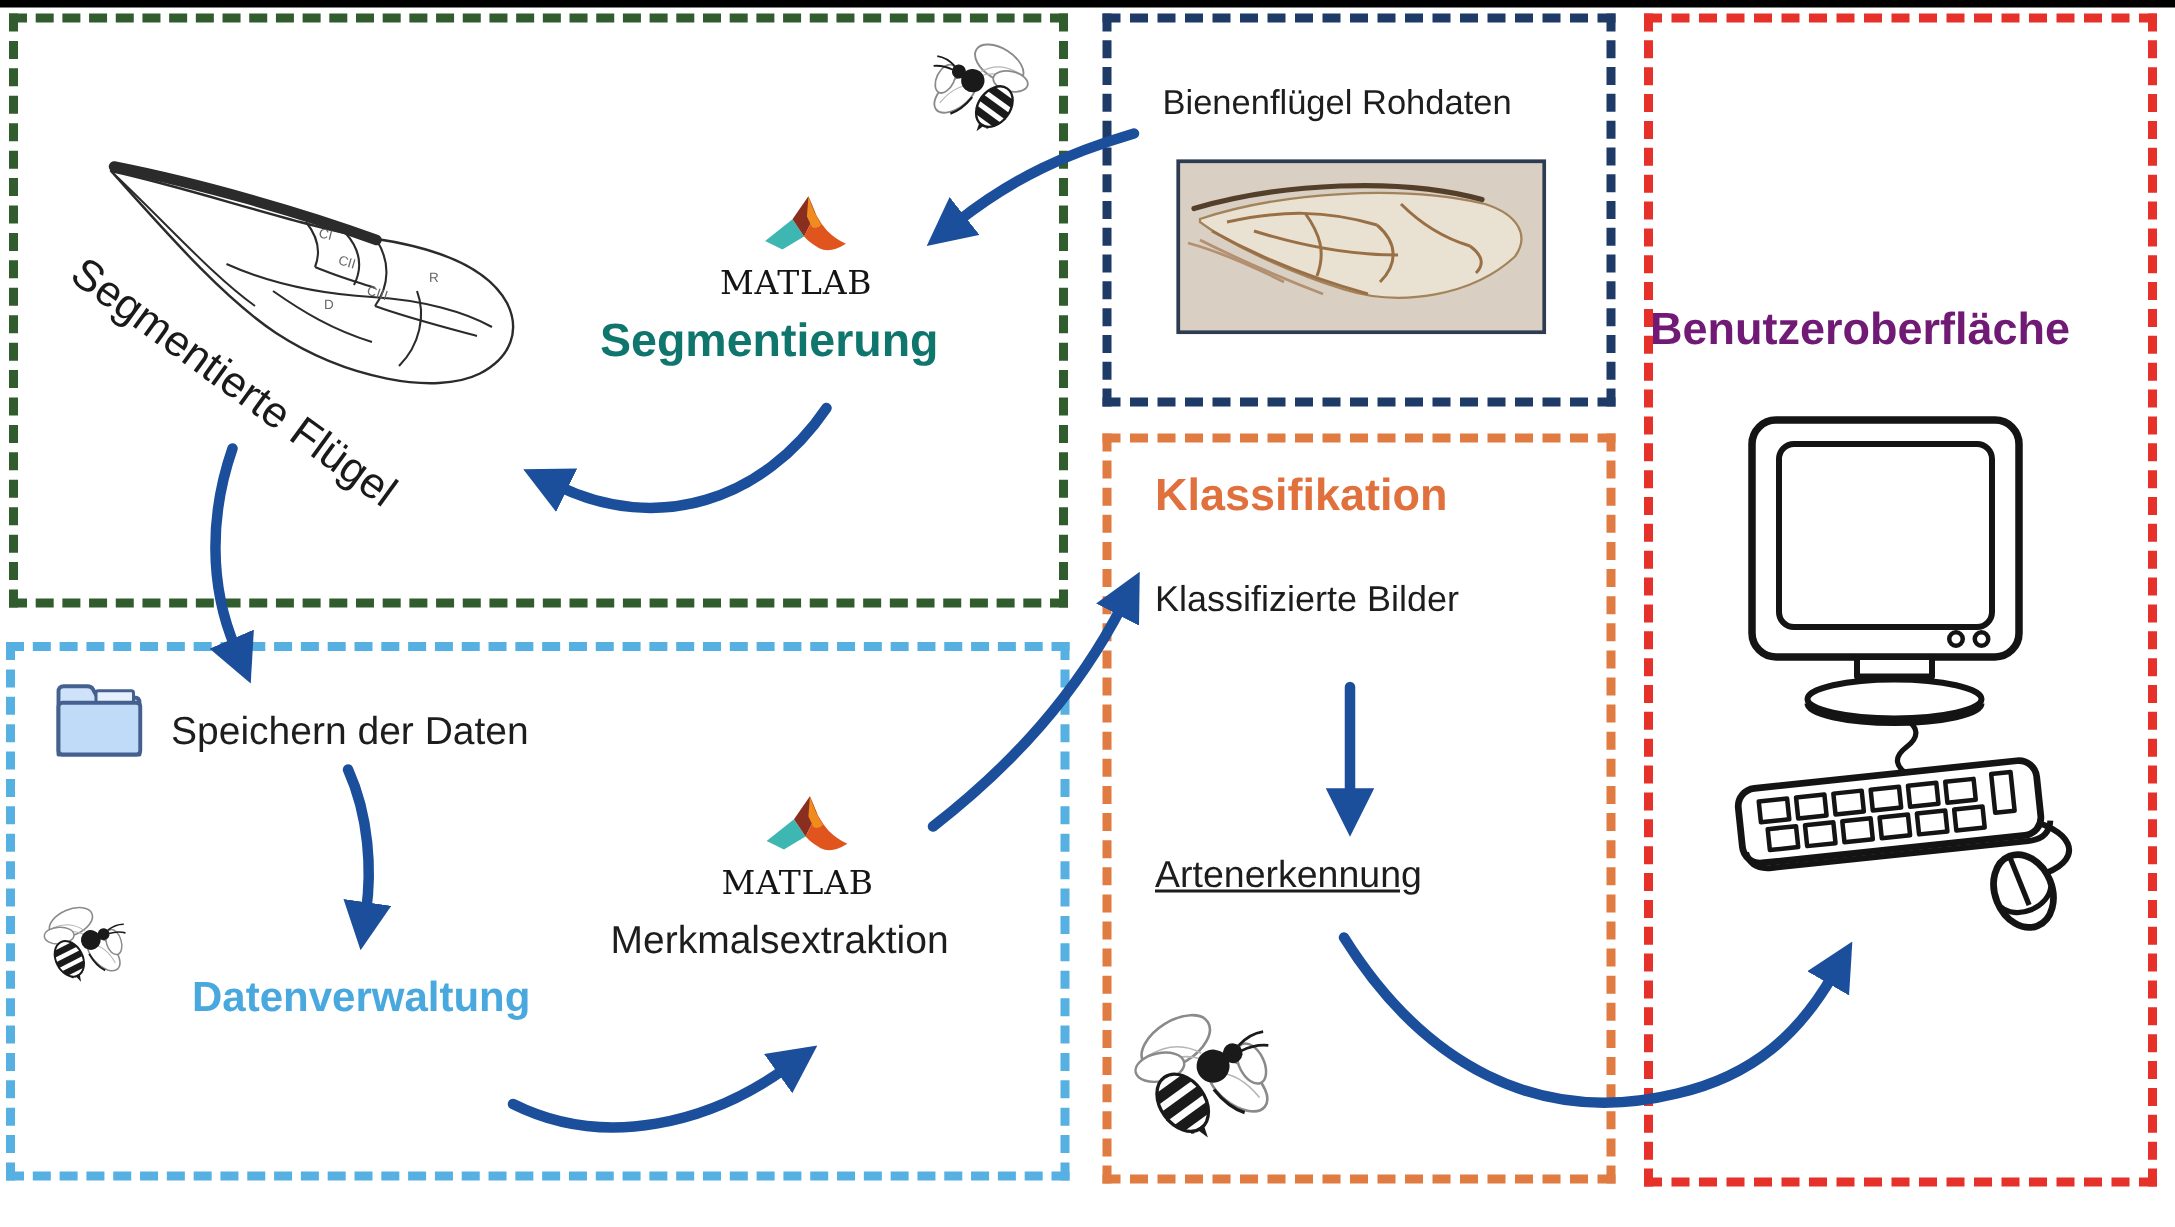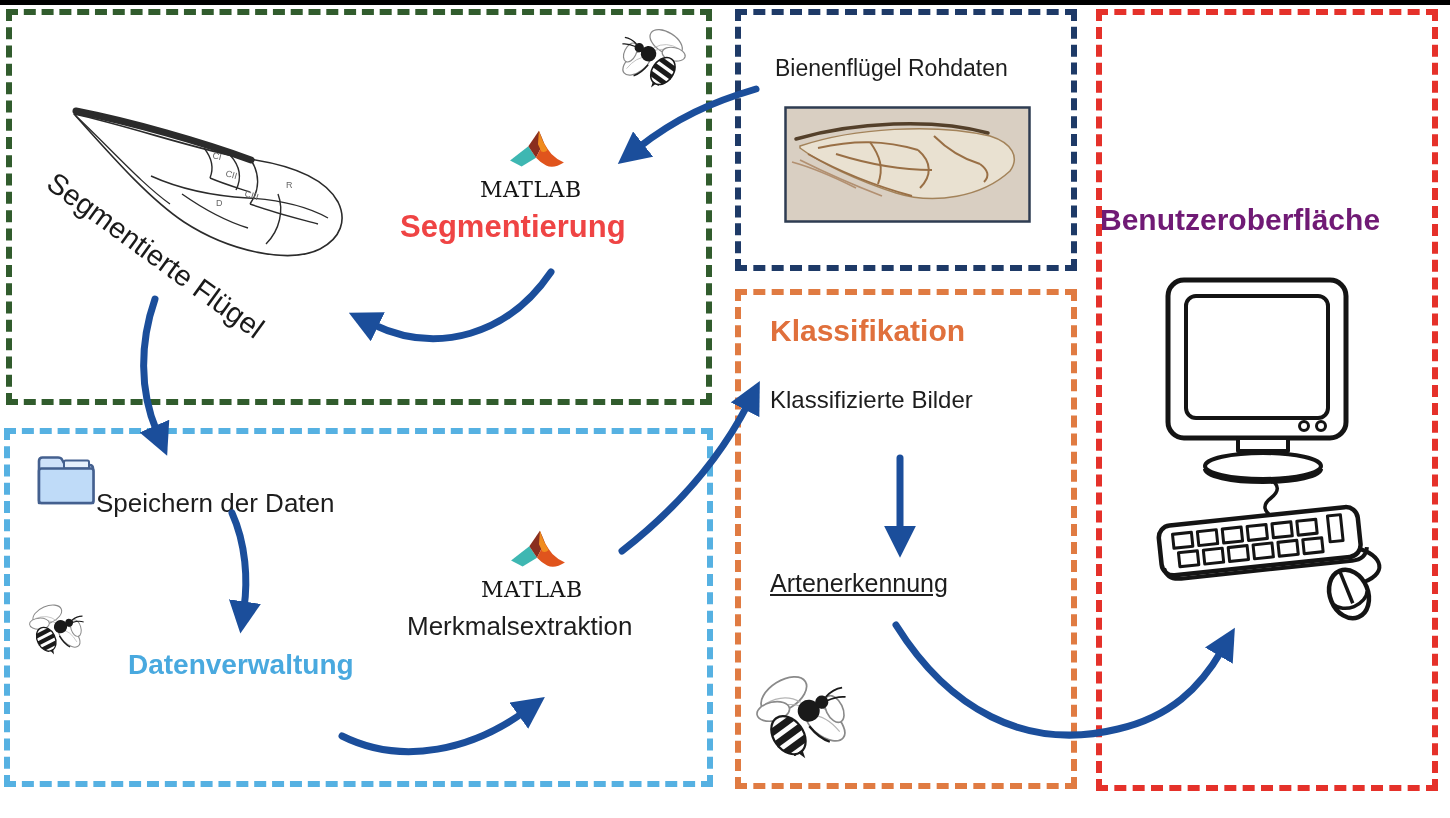--- a/index.html
+++ b/index.html
@@ -7,27 +7,27 @@
          font-family:"Liberation Sans",sans-serif;color:#1c1c1c;}
   .topbar{position:absolute;left:0;top:0;width:1450px;height:5px;background:#000;}
   .dbox{position:absolute;box-sizing:border-box;border-style:dashed;background:transparent;z-index:1;}
   .box-segmentation{left:6px;top:9px;width:706px;height:396px;border:6px dashed #315c2d;}
   .box-rawdata{left:735px;top:9px;width:342px;height:262px;border:6px dashed #1e3a67;}
   .box-ui{left:1096px;top:9px;width:342px;height:782px;border:6px dashed #e5312a;}
   .box-classification{left:735px;top:289px;width:342px;height:500px;border:6px dashed #e07b42;}
   .box-data{left:4px;top:428px;width:709px;height:359px;border:6px dashed #56b1e2;}
   .txt{position:absolute;z-index:3;white-space:nowrap;}
   .center{text-align:left;}
-  .seg-title{left:400px;top:209px;width:270px;font-size:31px;font-weight:700;color:#ef4444;}
+  .seg-title{left:400px;top:209px;width:270px;font-size:31px;font-weight:700;color:#0f766e;}
   .raw-title{left:775px;top:55px;width:265px;font-size:23px;color:#1d1d1d;}
   .ui-title{left:1100px;top:203px;width:335px;font-size:30px;font-weight:700;color:#701a75;}
   .cls-title{left:770px;top:314px;width:265px;font-size:30px;font-weight:700;color:#e0703c;}
   .cls-step1{left:770px;top:383px;width:265px;font-size:24px;line-height:33px;color:#1d1d1d;}
   .cls-step2{left:770px;top:569px;width:265px;font-size:25px;color:#1d1d1d;text-decoration:underline;}
-  .save-label{left:96px;top:472px;font-size:26px;color:#1d1d1d;margin-top:16px;}
+  .save-label{left:114px;top:472px;font-size:26px;color:#1d1d1d;}
   .data-title{left:128px;top:649px;font-size:28px;font-weight:700;color:#49a9df;}
   .extraction-label{left:407px;top:611px;width:260px;font-size:26px;color:#1d1d1d;}
   .wing-caption{left:60px;top:166px;font-size:29px;color:#1a1a1a;
                 transform:rotate(36deg);transform-origin:0 0;}
   .matlab-word{font-family:"DejaVu Serif","Liberation Serif",serif;font-size:22px;
                letter-spacing:0.5px;color:#141414;}
   .mw1{left:480px;top:177px;width:120px;}
   .mw2{left:481px;top:577px;width:120px;}
   .icon{position:absolute;z-index:2;}
   .matlab-logo-1{left:508px;top:126px;width:58px;height:50px;}

